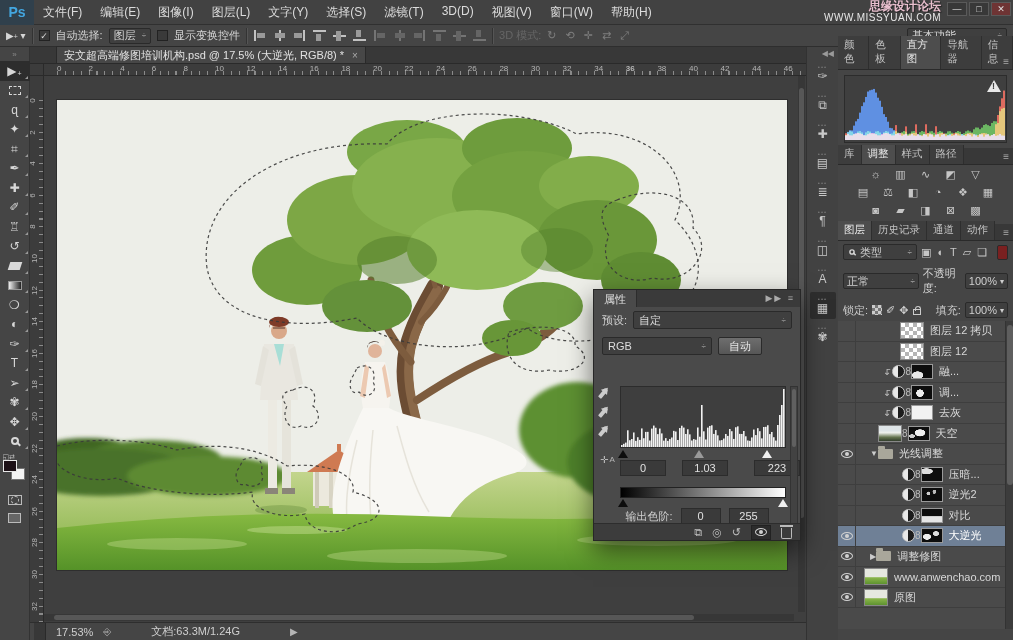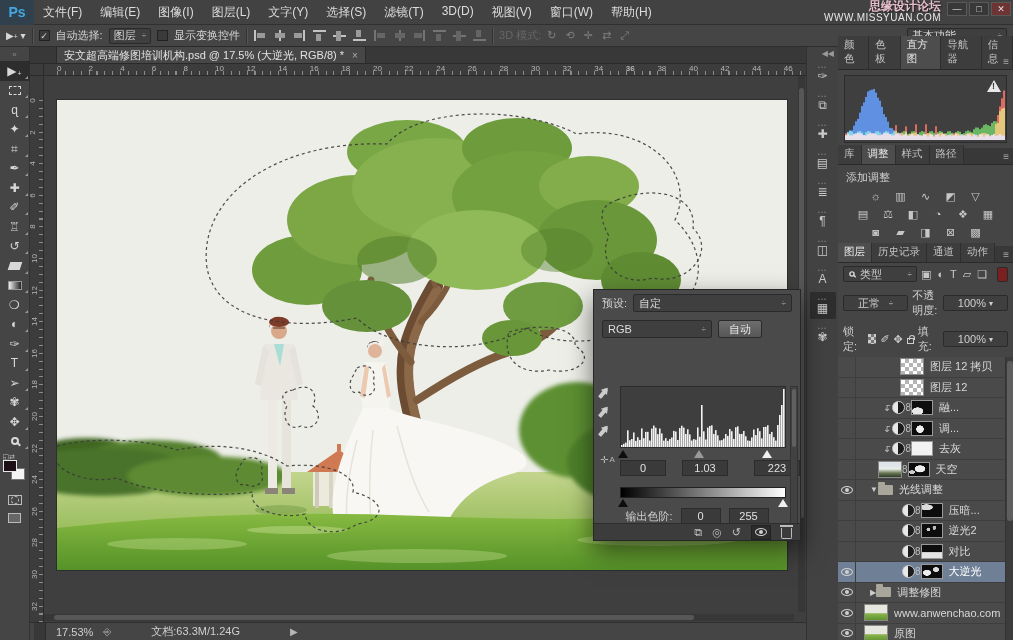--- a/index.html
+++ b/index.html
@@ -89,21 +89,21 @@
 .warntri{position:absolute;right:5px;top:4px;width:0;height:0;border-left:7px solid transparent;border-right:7px solid transparent;border-bottom:12px solid #e8e8e8}
 .warntri::after{content:"!";position:absolute;left:-2px;top:1px;font-size:9px;color:#3f3f3f;font-weight:bold}
 .addlabel{padding:5px 8px 2px;font-size:11px;color:#cfcfcf}
 .adjrow{display:flex;justify-content:center;gap:7px;padding:2px 0}
 .adjico{width:18px;height:14px;display:flex;align-items:center;justify-content:center;color:#c6c6c6;font-size:11px}
 
 .lrow{display:flex;align-items:center;gap:4px;padding:3px 5px;font-size:11px;color:#cfcfcf}
 .searchdd{background:#3f3f3f;border:1px solid #2a2a2a;border-radius:2px;height:16px;display:inline-flex;align-items:center;padding:0 4px;gap:4px;width:74px}
 .fico{color:#c6c6c6;font-size:11px}
 .redtoggle{margin-left:auto;width:11px;height:15px;background:#7a2020;border:1px solid #2a2a2a;border-radius:2px}
-.numdd{background:#3f3f3f;border:1px solid #2a2a2a;border-radius:2px;height:16px;display:inline-flex;align-items:center;padding:0 14px;gap:3px}
+.numdd{background:#3f3f3f;border:1px solid #2a2a2a;border-radius:2px;height:16px;display:inline-flex;align-items:center;padding:0 3px;gap:3px}
 .minichecker{width:10px;height:10px;background:#ccc;background-image:linear-gradient(45deg,#777 25%,transparent 25%,transparent 75%,#777 75%),linear-gradient(45deg,#777 25%,transparent 25%,transparent 75%,#777 75%);background-size:6px 6px;background-position:0 0,3px 3px}
 .lockic{width:8px;height:6px;border:1px solid #ccc;position:relative;margin-top:4px}
 .lockic::before{content:"";position:absolute;top:-4px;left:1px;width:4px;height:4px;border:1px solid #ccc;border-bottom:none;border-radius:3px 3px 0 0}
 
 .layerlist{height:308px;overflow:hidden;position:relative;background:#4a4a4a}
 .lyr{height:20.5px;display:flex;align-items:center;border-bottom:1px solid #3e3e3e;position:relative}
 .lyr.sel{background:#6f8096}
 .lyr.sel .lname{color:#fff}
 .eyecell{width:18px;align-self:stretch;border-right:1px solid #3e3e3e;display:flex;align-items:center;justify-content:center;flex:none}
 .eye{width:12px;height:8px;border:1px solid #d0d0d0;border-radius:50%;position:relative}
@@ -808,21 +808,20 @@
         </svg>
       <div class="warntri"></div>
     </div>
     <div class="ptabs" id="adjTabs">
         <span class="ptab">库</span>
         <span class="ptab active">调整</span>
         <span class="ptab">样式</span>
         <span class="ptab">路径</span>
         <span class="pmenu">≡</span>
       </div>
-    <div class="addlabel">添加调整</div>
     <div id="adjRows">
         <div class="adjrow">
           <span class="adjico">☼</span>
           <span class="adjico">▥</span>
           <span class="adjico">∿</span>
           <span class="adjico">◩</span>
           <span class="adjico">▽</span>
         </div>
         <div class="adjrow">
           <span class="adjico">▤</span>
@@ -1002,20 +1001,24 @@
           <span class="lname">原图</span>
         </div>
         <div class="lscroll">
           <div class="th"></div>
         </div>
     </div>
 
   </div>
 
   <div class="props abs">
+    <div class="phead">
+      <div class="ptab1">属性</div>
+      <div class="ric">▶▶ ≡</div>
+    </div>
     <div class="prow">
       <span>预设:</span>
       <span class="pselect">
           <span>自定</span>
           <span class="car">÷</span>
         </span>
     </div>
     <div class="prow">
       <span class="pselect" style="max-width:110px">
           <span>RGB</span>

